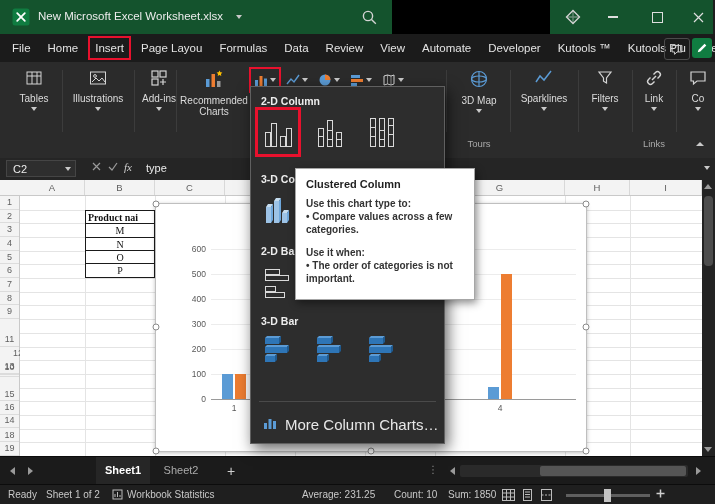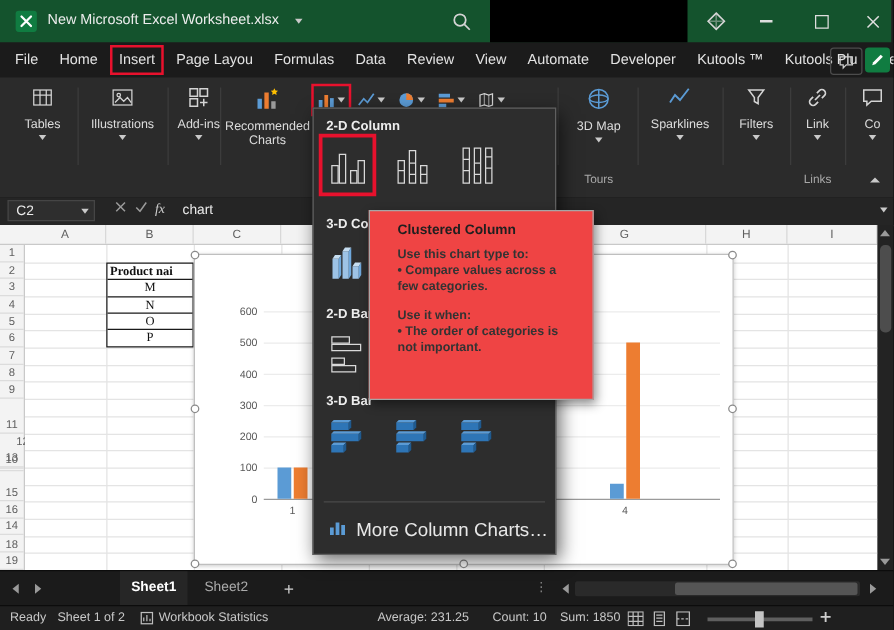--- a/index.html
+++ b/index.html
@@ -94,22 +94,22 @@
               border:1px solid #606060;box-shadow:3px 5px 14px rgba(0,0,0,.6);z-index:30;}
   .menu-sec-title{position:absolute;left:10px;font-size:10.5px;font-weight:bold;color:#ededed;white-space:nowrap;}
   .icon-row{position:absolute;left:8px;display:flex;gap:14px;}
   .menu-icon{width:38px;height:42px;display:flex;align-items:center;justify-content:center;position:relative;}
   .menu-icon.annotated-icon::after{content:'';position:absolute;inset:-4px;border:3px solid #e8112d;}
   .menu-sep{position:absolute;left:8px;right:8px;height:1px;background:#4a4a4a;}
   #menu-more{position:absolute;left:0;right:0;top:324px;height:26px;display:flex;align-items:center;gap:8px;
              padding-left:12px;font-size:15px;color:#e8e8e8;}
 
   
-  #tooltip{position:absolute;left:295px;top:168px;width:180px;height:152px;background:#ef4444;border:1px solid #a6a6a6;
-           box-shadow:2px 3px 8px rgba(0,0,0,.45);z-index:40;box-sizing:border-box;padding:9px 22px;}
+  #tooltip{position:absolute;left:295px;top:168px;width:180px;height:132px;background:#ffffff;border:1px solid #a6a6a6;
+           box-shadow:2px 3px 8px rgba(0,0,0,.45);z-index:40;box-sizing:border-box;padding:9px 10px;}
   #tooltip-title{font-size:11px;font-weight:bold;color:#1f1f1f;margin-bottom:7px;}
   .tt-line{font-size:10px;color:#333;line-height:1.32;font-weight:bold;}
   .tt-blank{height:9px;}
 
   
   #tabbar{position:absolute;left:0;top:456px;width:715px;height:28px;background:#1b1b1b;border-top:1px solid #0c0c0c;}
   .tab-nav{position:absolute;top:10px;}
   .sheet-tab{position:absolute;top:0;height:27px;line-height:27px;text-align:center;font-size:11px;}
   .sheet-tab.active{color:#fff;font-weight:bold;border-bottom:2.5px solid #21A366;background:#262626;}
   .sheet-tab.inactive{color:#ababab;}
@@ -338,21 +338,21 @@
       <span class="chev"></span>
     </div>
     <span class="fx-ic" style="left:92px"><svg width="9" height="9" viewBox="0 0 9 9">
           <path d="M1 1l7 7M8 1L1 8" stroke="#9a9a9a" stroke-width="1.2"></path>
         </svg></span>
     <span class="fx-ic" style="left:108px"><svg width="10" height="9" viewBox="0 0 10 9" fill="none">
           <path d="M1 5l3 3 5-7" stroke="#9a9a9a" stroke-width="1.2"></path>
         </svg></span>
     <span class="fx-ic" style="left:124px" id="fx-label">fx</span>
     <div id="formula-field">
-      <span>chart</span>
+      <span>type</span>
     </div>
     <span id="formula-expand" class="chev"></span>
   </div>
 
   <div id="corner-cell">
       <span class="corner-tri"></span>
     </div>
   <div id="col-headers">
       <div class="col-h" style="left: 20px; width: 65px;">A</div>
       <div class="col-h" style="left: 85px; width: 70px;">B</div>

